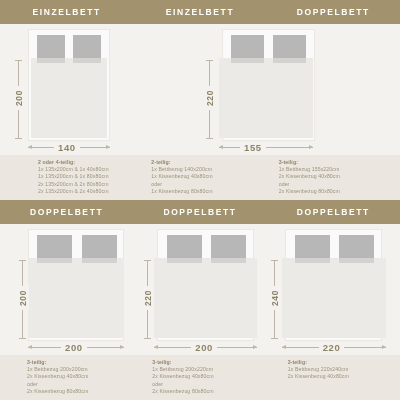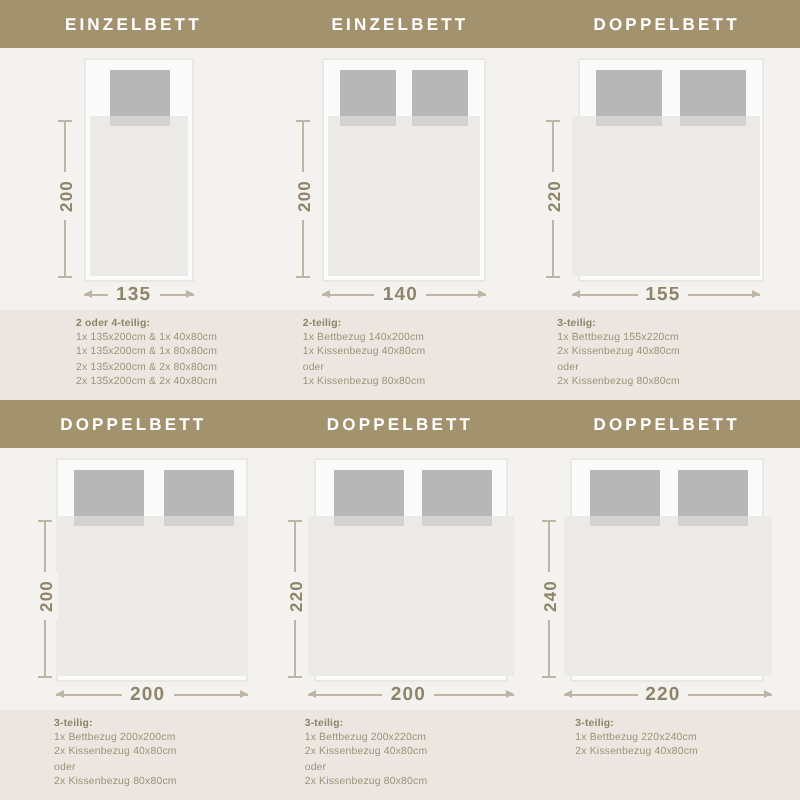--- a/index.html
+++ b/index.html
@@ -183,38 +183,20 @@
       <div class="band-cell">
         <span class="band-title">EINZELBETT</span>
       </div>
       <div class="band-cell">
         <span class="band-title">DOPPELBETT</span>
       </div>
     </div>
 
     <div class="diagram-strip">
 
-      <div class="bed-cell">
-        <div class="bed-stage">
-          <div class="bed-frame" style="left:42px; top:5px; width:55px; height:112px;"></div>
-          <div class="bed-pillow" style="left:55px; top:11px; width:30px; height:28px;"></div>
-          <div class="bed-duvet" style="left:45px; top:34px; width:49px; height:80px;"></div>
-          <div class="bed-pillow-under" style="left:55px; top:34px; width:30px; height:5px;"></div>
-
-          <div class="dim-vline" style="left:32px; top:36px; height:78px;"></div>
-          <div class="dim-vcap" style="left:29px; top:36px;"></div>
-          <div class="dim-vcap" style="left:29px; top:114px;"></div>
-          <div class="dim-vlabel" style="left:21px; top:68px; width:24px;">200</div>
-
-          <div class="dim-hline" style="left:42px; top:123px; width:55px;"></div>
-          <div class="dim-arrow-l" style="left:42px; top:121px;"></div>
-          <div class="dim-arrow-r" style="left:93px; top:121px;"></div>
-          <div class="dim-hlabel" style="left:54px; top:118px;">135</div>
-        </div>
-      </div>
 
       <div class="bed-cell">
         <div class="bed-stage">
           <div class="bed-frame" style="left:28px; top:5px; width:82px; height:112px;"></div>
           <div class="bed-pillow" style="left:37px; top:11px; width:28px; height:28px;"></div>
           <div class="bed-pillow" style="left:73px; top:11px; width:28px; height:28px;"></div>
           <div class="bed-duvet" style="left:31px; top:34px; width:76px; height:80px;"></div>
           <div class="bed-pillow-under" style="left:37px; top:34px; width:28px; height:5px;"></div>
           <div class="bed-pillow-under" style="left:73px; top:34px; width:28px; height:5px;"></div>
 
@@ -240,21 +222,21 @@
           <div class="bed-pillow-under" style="left:73px; top:34px; width:33px; height:5px;"></div>
 
           <div class="dim-vline" style="left:9px; top:36px; height:78px;"></div>
           <div class="dim-vcap" style="left:6px; top:36px;"></div>
           <div class="dim-vcap" style="left:6px; top:114px;"></div>
           <div class="dim-vlabel" style="left:-2px; top:68px; width:24px;">220</div>
 
           <div class="dim-hline" style="left:19px; top:123px; width:94px;"></div>
           <div class="dim-arrow-l" style="left:19px; top:121px;"></div>
           <div class="dim-arrow-r" style="left:109px; top:121px;"></div>
-          <div class="dim-hlabel" style="left:52px; top:118px;">155</div>
+          <div class="dim-hlabel" style="left:40px; top:118px;">155</div>
         </div>
       </div>
 
     </div>
 
     <div class="specs">
       <div class="spec-cell">
         <div class="spec-inner" style="padding-left:38px;">
           <div class="spec-title">2 oder 4-teilig:</div>
           <div class="spec-line">1x 135x200cm &amp; 1x 40x80cm</div>

